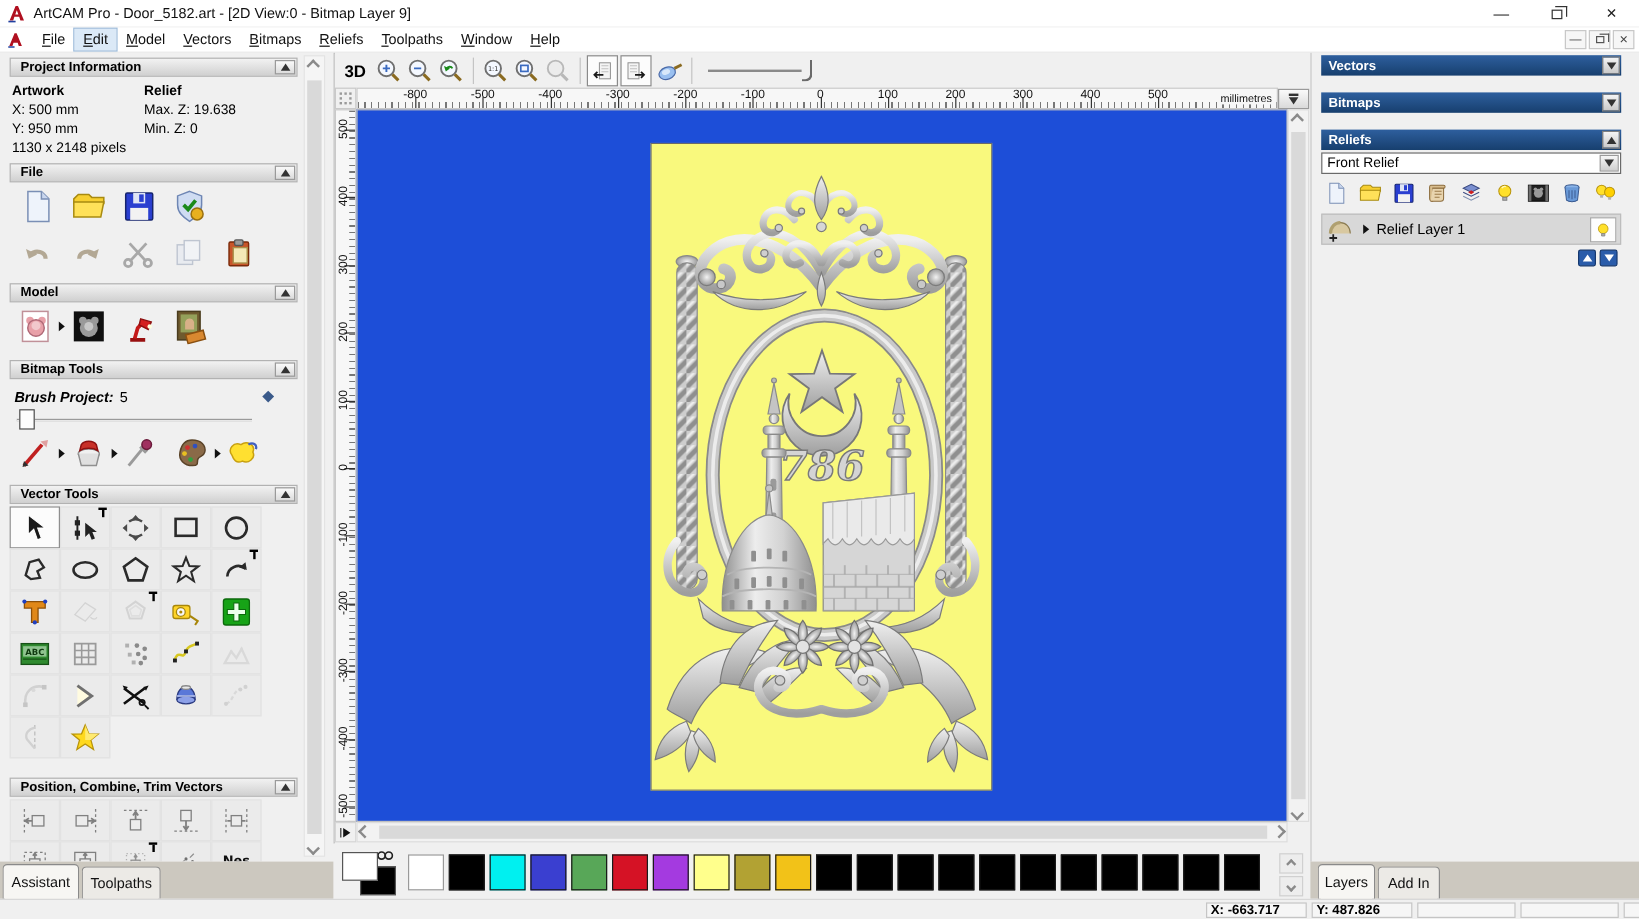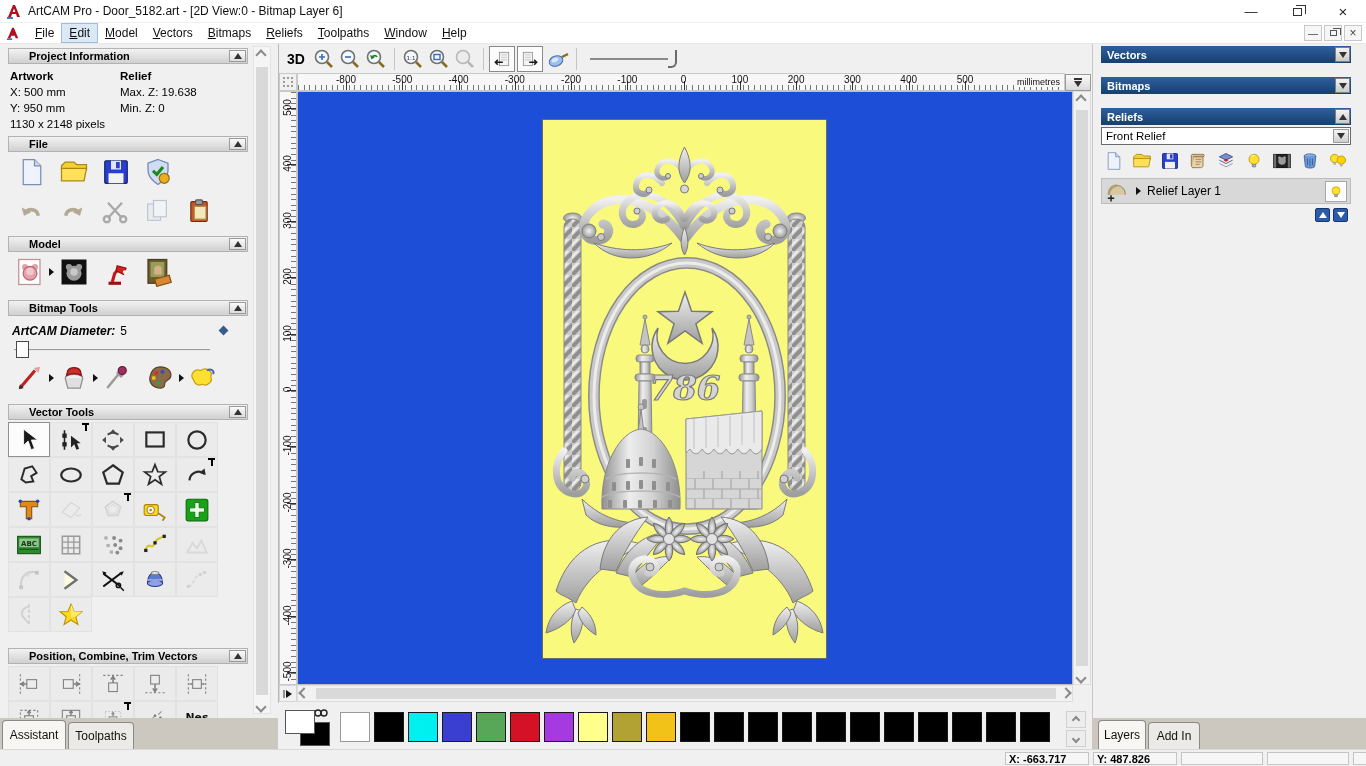--- a/index.html
+++ b/index.html
@@ -15,21 +15,21 @@
   
   .menubar{position:absolute;left:0;top:23px;width:1366px;height:21px;background:#ffffff;display:flex;align-items:center;font-size:12px;border-bottom:1px solid #e8e8e8;}
   .menu-item{padding:2px 7px;margin-right:1px;color:#101010;}
   .menu-item.active{background:#dbe9f7;outline:1px solid #9ebcdb;}
   .mdictl{position:absolute;right:4px;top:2px;display:flex;gap:2px;}
   .mbtn{width:18px;height:16px;border:1px solid #c8c8c8;background:#f6f6f6;display:flex;align-items:center;justify-content:center;font-size:10px;color:#444;}
   .restore-s{position:relative;width:7px;height:6px;border:1px solid #555;}
   .restore-s::before{content:"";position:absolute;left:2px;top:-3px;width:7px;height:6px;border:1px solid #555;border-left:none;border-bottom:none;}
   
   .assistant{position:absolute;left:0;top:44px;width:278px;height:674px;background:#f0f0f0;overflow:hidden;}
-  .sechdr{position:absolute;left:8px;width:240px;height:16px;background:linear-gradient(#f2f2f2,#d0d0d0);border:1px solid #b2b2b2;display:flex;align-items:center;font-weight:bold;font-size:11px;color:#000;padding-left:20px;}
+  .sechdr{position:absolute;left:8px;width:240px;height:16px;background:linear-gradient(#f2f2f2,#d0d0d0);border:1px solid #b2b2b2;display:flex;align-items:center;font-weight:bold;font-size:11px;color:#000;padding-left:8px;}
   .hdrbtn{position:absolute;right:1px;top:1px;width:17px;height:12px;background:linear-gradient(#fafafa,#dcdcdc);border:1px solid #9a9a9a;display:flex;align-items:center;justify-content:center;}
   .tri-up{width:0;height:0;border-left:4px solid transparent;border-right:4px solid transparent;border-bottom:6px solid #333;}
   .tri-dn{width:0;height:0;border-left:4px solid transparent;border-right:4px solid transparent;border-top:6px solid #333;}
   .info-txt{position:absolute;font-size:11.5px;color:#000;line-height:16px;white-space:nowrap;}
   .b{font-weight:bold;}
   .ibtn{position:absolute;display:flex;align-items:center;justify-content:center;}
   .ibtn.dis{opacity:.55;}
   .caret{position:absolute;width:0;height:0;border-left:5px solid #111;border-top:4px solid transparent;border-bottom:4px solid transparent;}
   .brush-label{position:absolute;font-size:12px;color:#000;font-style:italic;font-weight:bold;}
   .brush-val{font-style:normal;font-weight:normal;margin-left:5px;}
@@ -113,21 +113,21 @@
 <body>
 
 <div class="app">
 
   <div class="titlebar">
     <svg width="16" height="16" viewBox="0 0 16 16" style="margin-left:6px">
         <path d="M2 14L7 2h2l5 12h-3l-1-3H6l-1 3z" fill="#b01020"></path>
         <path d="M6.7 9h2.6L8 5.5z" fill="#fff"></path>
         <path d="M1 15h6" stroke="#2040a0" stroke-width="1.5"></path>
       </svg>
-    <span class="title-text">ArtCAM Pro - Door_5182.art - [2D View:0 - Bitmap Layer 6]</span>
+    <span class="title-text">ArtCAM Pro - Door_5182.art - [2D View:0 - Bitmap Layer 9]</span>
     <div class="wctl">
       <div class="wbtn">—</div>
       <div class="wbtn">
           <span class="restore-g"></span>
         </div>
       <div class="wbtn" style="font-size:15px">×</div>
     </div>
   </div>
 
   <div class="menubar">
@@ -188,21 +188,21 @@
         </div>
     </div>
 
     <div class="sechdr" style="top:256px">
       <span>Bitmap Tools</span>
       <div class="hdrbtn">
           <div class="tri-up"></div>
         </div>
     </div>
     <div class="brush-label" style="left:12px;top:280px">
-      <span>ArtCAM Diameter:</span><span class="brush-val">5</span>
+      <span>Brush Project:</span><span class="brush-val">5</span>
     </div>
     <div class="slider-track" style="left:14px;top:305px;width:196px"></div>
     <div class="slider-handle" style="left:16px;top:297px"></div>
     <div class="diamond" style="left:220px;top:283px"></div>
 
     <div class="sechdr" style="top:360px">
       <span>Vector Tools</span>
       <div class="hdrbtn">
           <div class="tri-up"></div>
         </div>

